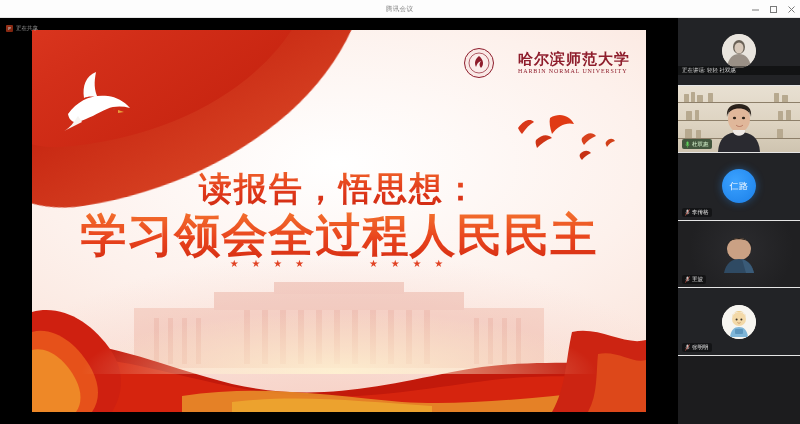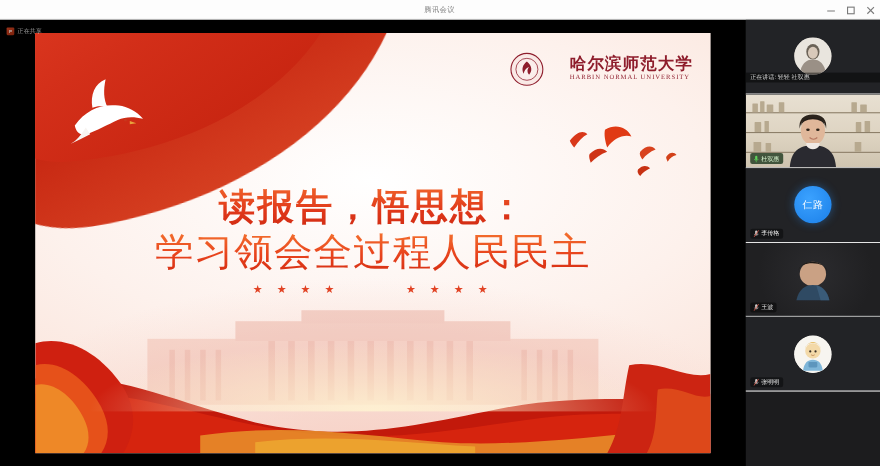--- a/index.html
+++ b/index.html
@@ -80,21 +80,21 @@
                    rgba(255,244,210,.85) 0%, rgba(255,255,255,0) 70%); z-index:4; }
 
   
   .slide-title { position:absolute; left:0; top:128px; width:614px; z-index:12;
                  text-align:center;margin-top:12px; }
   .title-l1 { font-size:33px; line-height:1.18; font-weight:700; letter-spacing:2px;
               font-family:"Liberation Serif","DejaVu Serif",serif;
               background:linear-gradient(180deg,#f0622a 0%,#e0381a 55%,#cf2a12 100%);
               -webkit-background-clip:text; background-clip:text;
               -webkit-text-fill-color:transparent; color:#e0381a; }
-  .title-l2 { font-size:35px; line-height:1.18; font-weight:400; letter-spacing:1px;
+  .title-l2 { font-size:46px; line-height:1.18; font-weight:700; letter-spacing:1px;
               font-family:"Liberation Serif","DejaVu Serif",serif;
               background:linear-gradient(180deg,#f4742f 0%,#e8431d 55%,#d42c12 100%);
               -webkit-background-clip:text; background-clip:text;
               -webkit-text-fill-color:transparent; color:#e8431d; }
 
   .subtitle-row { position:absolute; left:0; top:228px; width:614px; z-index:12;
                   display:flex; align-items:center; justify-content:center; gap:60px; }
   .stars { color:#e03a1a; font-size:10px; letter-spacing:5px; opacity:.95; }
   .subtitle-text { font-size:14px; color:#c32712; letter-spacing:2px; font-weight:700;
                    font-family:"Liberation Serif","DejaVu Serif",serif; }

